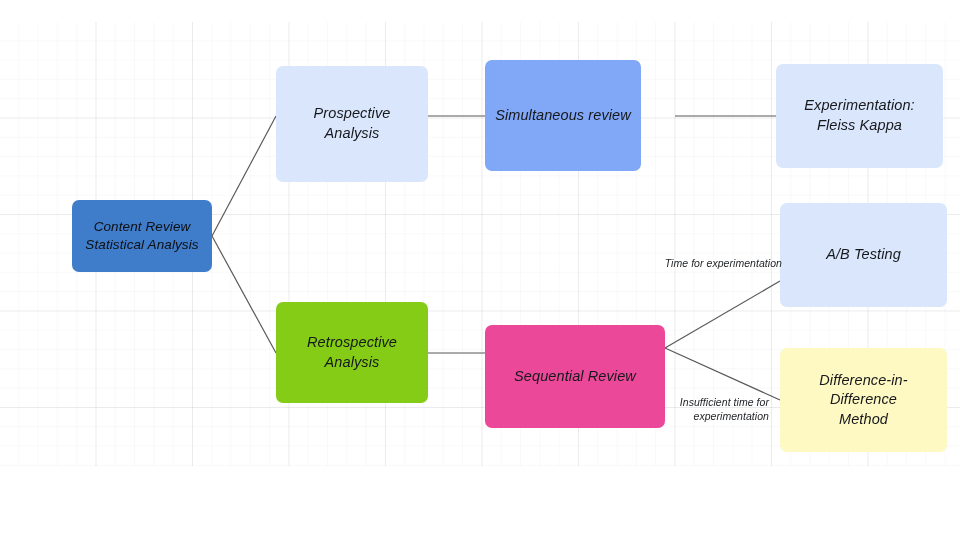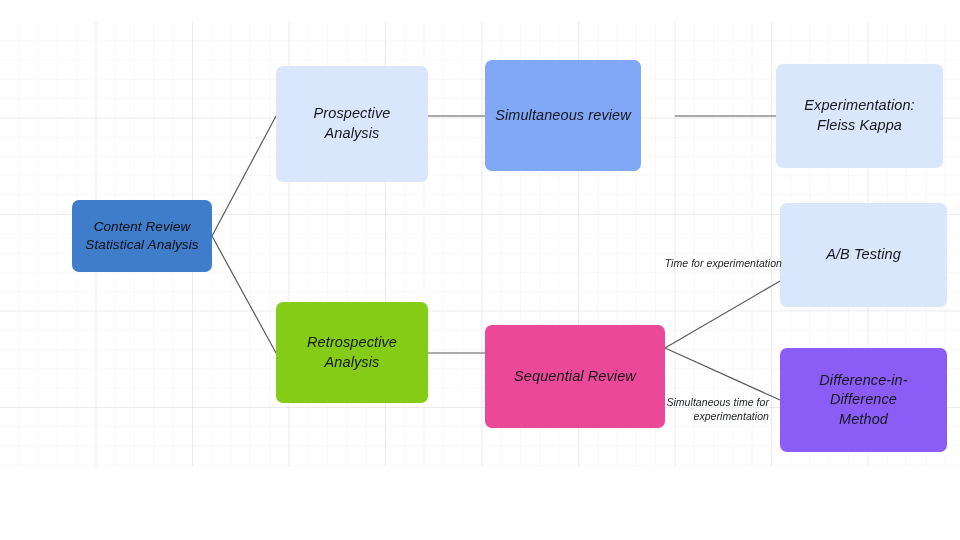--- a/index.html
+++ b/index.html
@@ -100,22 +100,22 @@
 Statistical Analysis</div>
       <div class="node leaf" style="left: 276px; top: 66px; width: 152px; height: 116px; background: rgb(217, 230, 252);">Prospective
 Analysis</div>
       <div class="node mid" style="left: 485px; top: 60px; width: 156px; height: 111px; background: rgb(128, 168, 247);">Simultaneous review</div>
       <div class="node leaf" style="left: 776px; top: 64px; width: 167px; height: 104px; background: rgb(217, 230, 252);">Experimentation:
 Fleiss Kappa</div>
       <div class="node leaf" style="left: 276px; top: 302px; width: 152px; height: 101px; background: #84cc16;">Retrospective
 Analysis</div>
       <div class="node mid" style="left: 485px; top: 297px; width: 180px; height: 103px; background: #ec4899; margin-top: 28px;">Sequential Review</div>
       <div class="node leaf" style="left: 780px; top: 203px; width: 167px; height: 104px; background: rgb(217, 230, 252);">A/B Testing</div>
-      <div class="node leaf" style="left: 780px; top: 348px; width: 167px; height: 104px; background: #8b5cf6;">Difference-in-Difference
+      <div class="node leaf" style="left: 780px; top: 348px; width: 167px; height: 104px; background: #fef9c3;">Difference-in-Difference
 Method</div>
     </div>
   <div id="label-layer">
       <div class="edge-label" style="left: 652px; top: 257px; width: 130px;">Time for experimentation</div>
-      <div class="edge-label" style="left: 665px; top: 396px; width: 104px;">Simultaneous time for
+      <div class="edge-label" style="left: 665px; top: 396px; width: 104px;">Insufficient time for
 experimentation</div>
     </div>
 
 </div>
 
 </body></html>

